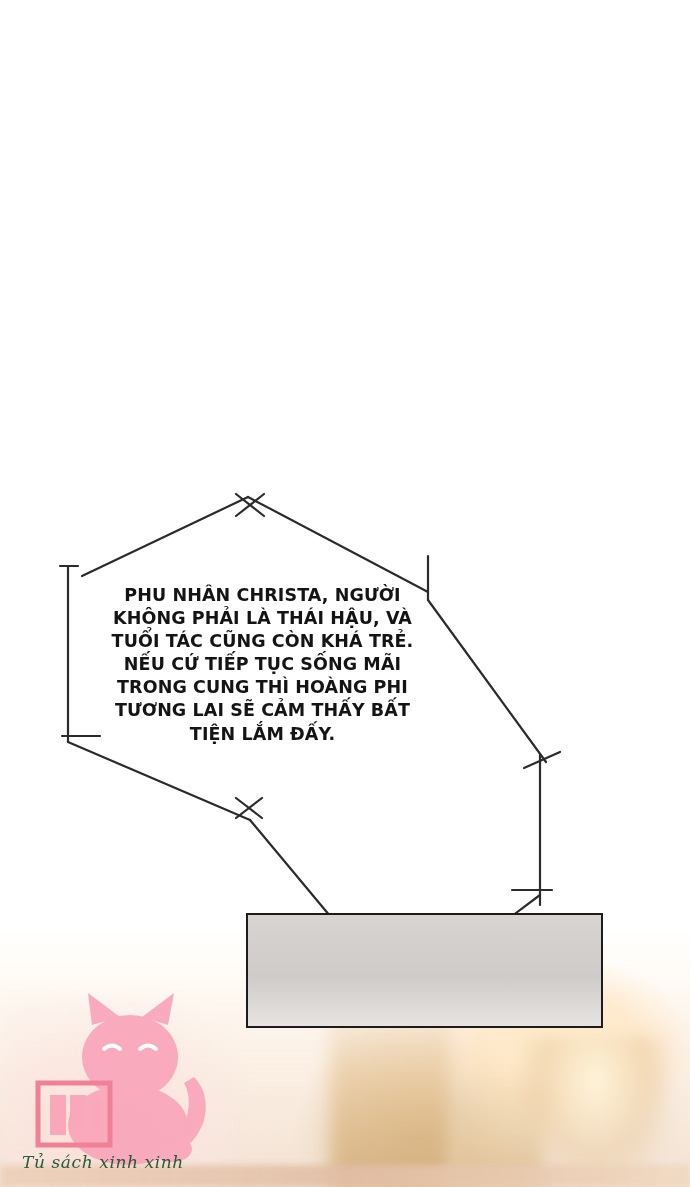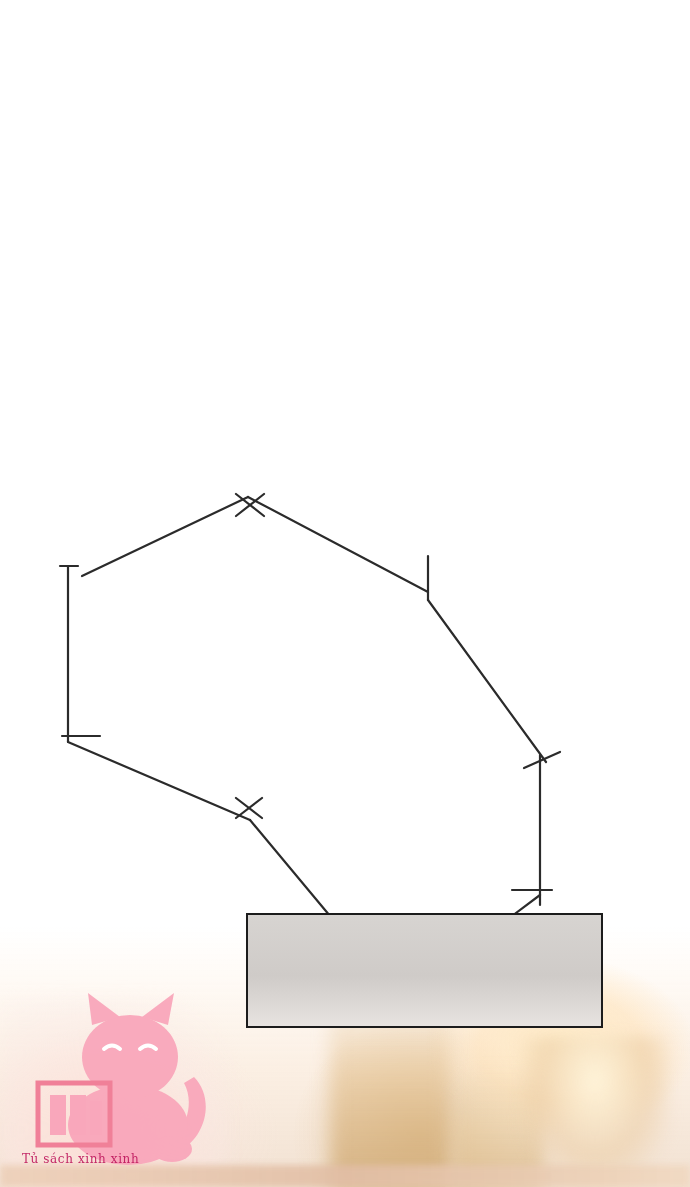--- a/index.html
+++ b/index.html
@@ -124,22 +124,23 @@
     left: 8px;
     top: 985px;
     width: 210px;
     height: 200px;
   }
   .wm-text {
     position: absolute;
     left: 22px;
     top: 1152px;
     font-family: "DejaVu Serif", serif;
-    font-size: 12px;
-    color: #be185d;
+    font-style: italic;
+    font-size: 17px;
+    color: #14532d;
     letter-spacing: 0.6px;
     opacity: 0.92;
   }
 </style>
 </head>
 <body>
 
 <div id="page">
 
   <div class="bg-photo"></div>
@@ -183,20 +184,27 @@
 
       <line x1="388" y1="988" x2="414" y2="1008"></line>
       <line x1="414" y1="988" x2="388" y2="1008"></line>
 
       <line x1="512" y1="890" x2="552" y2="890"></line>
     </g>
   </svg>
 
   <div class="grey-box"></div>
 
+  <div class="speech" id="speech-1">Phu nhân Christa, người
+không phải là Thái hậu, và
+tuổi tác cũng còn khá trẻ.
+Nếu cứ tiếp tục sống mãi
+trong cung thì Hoàng phi
+tương lai sẽ cảm thấy bất
+tiện lắm đấy.</div>
 
 
   <svg class="watermark" viewBox="0 0 210 200">
     <g fill="#f9a7bb" opacity="0.95">
 
       <path d="M186 92 C206 112 200 150 172 166 C150 178 120 176 104 166 C128 170 156 164 170 148 C182 134 184 112 176 98 Z"></path>
 
       <ellipse cx="120" cy="140" rx="60" ry="40"></ellipse>
 
       <ellipse cx="122" cy="72" rx="48" ry="42"></ellipse>

